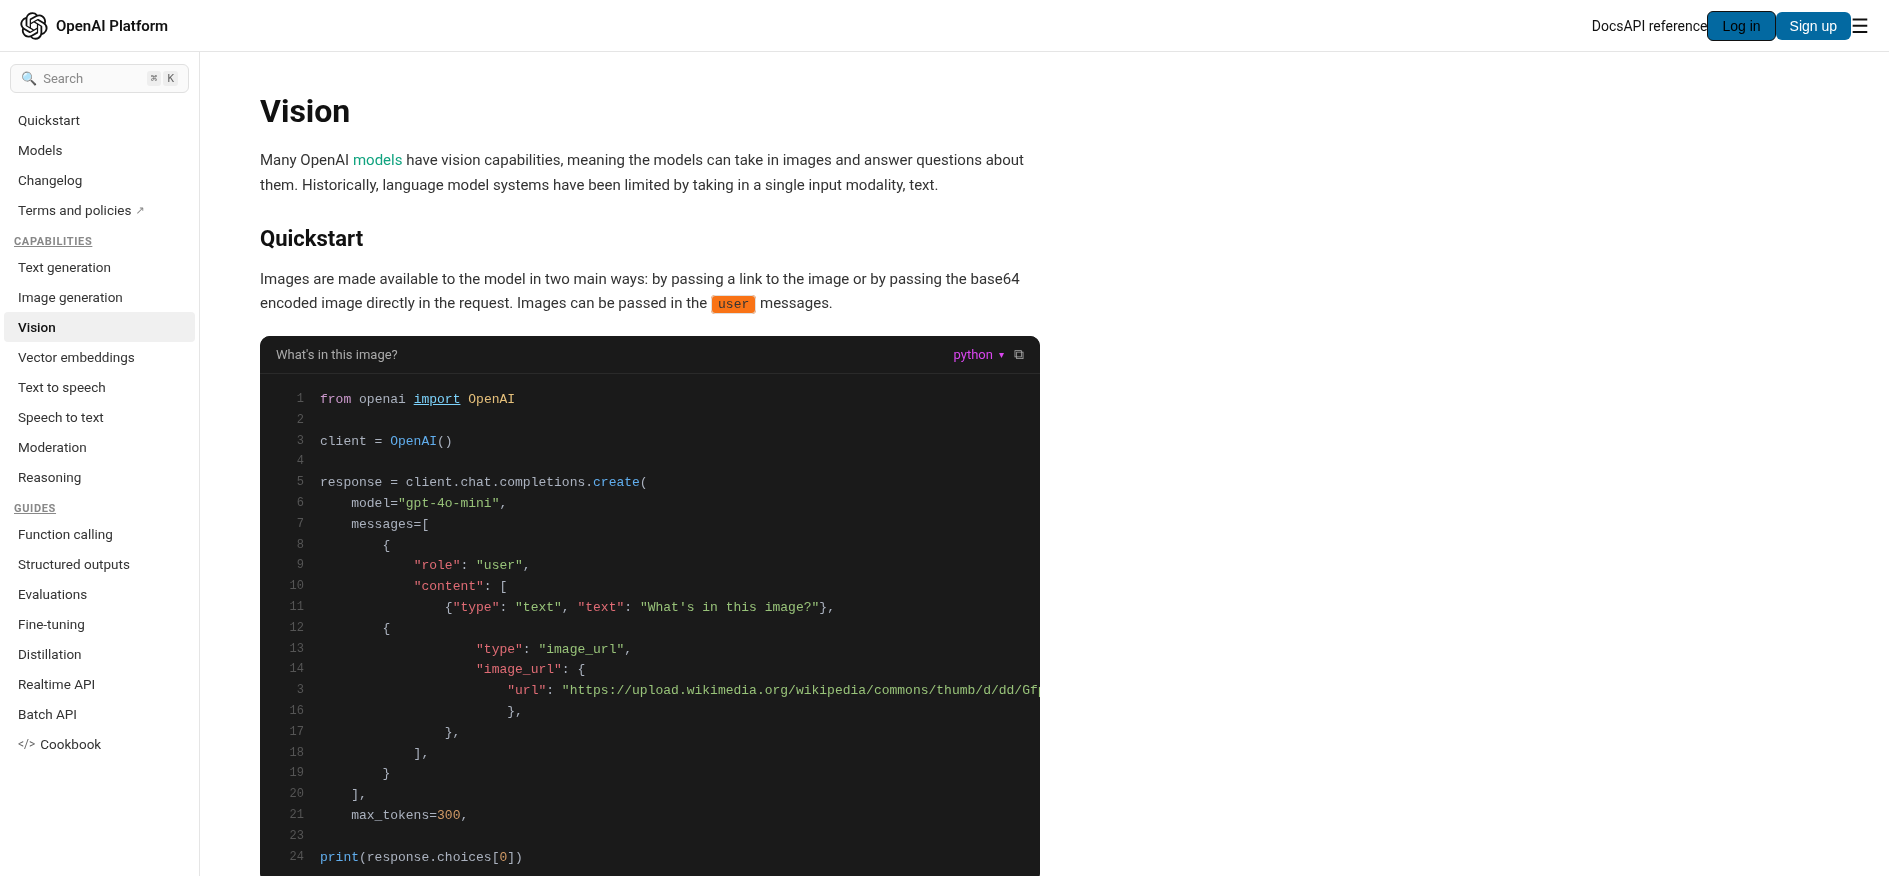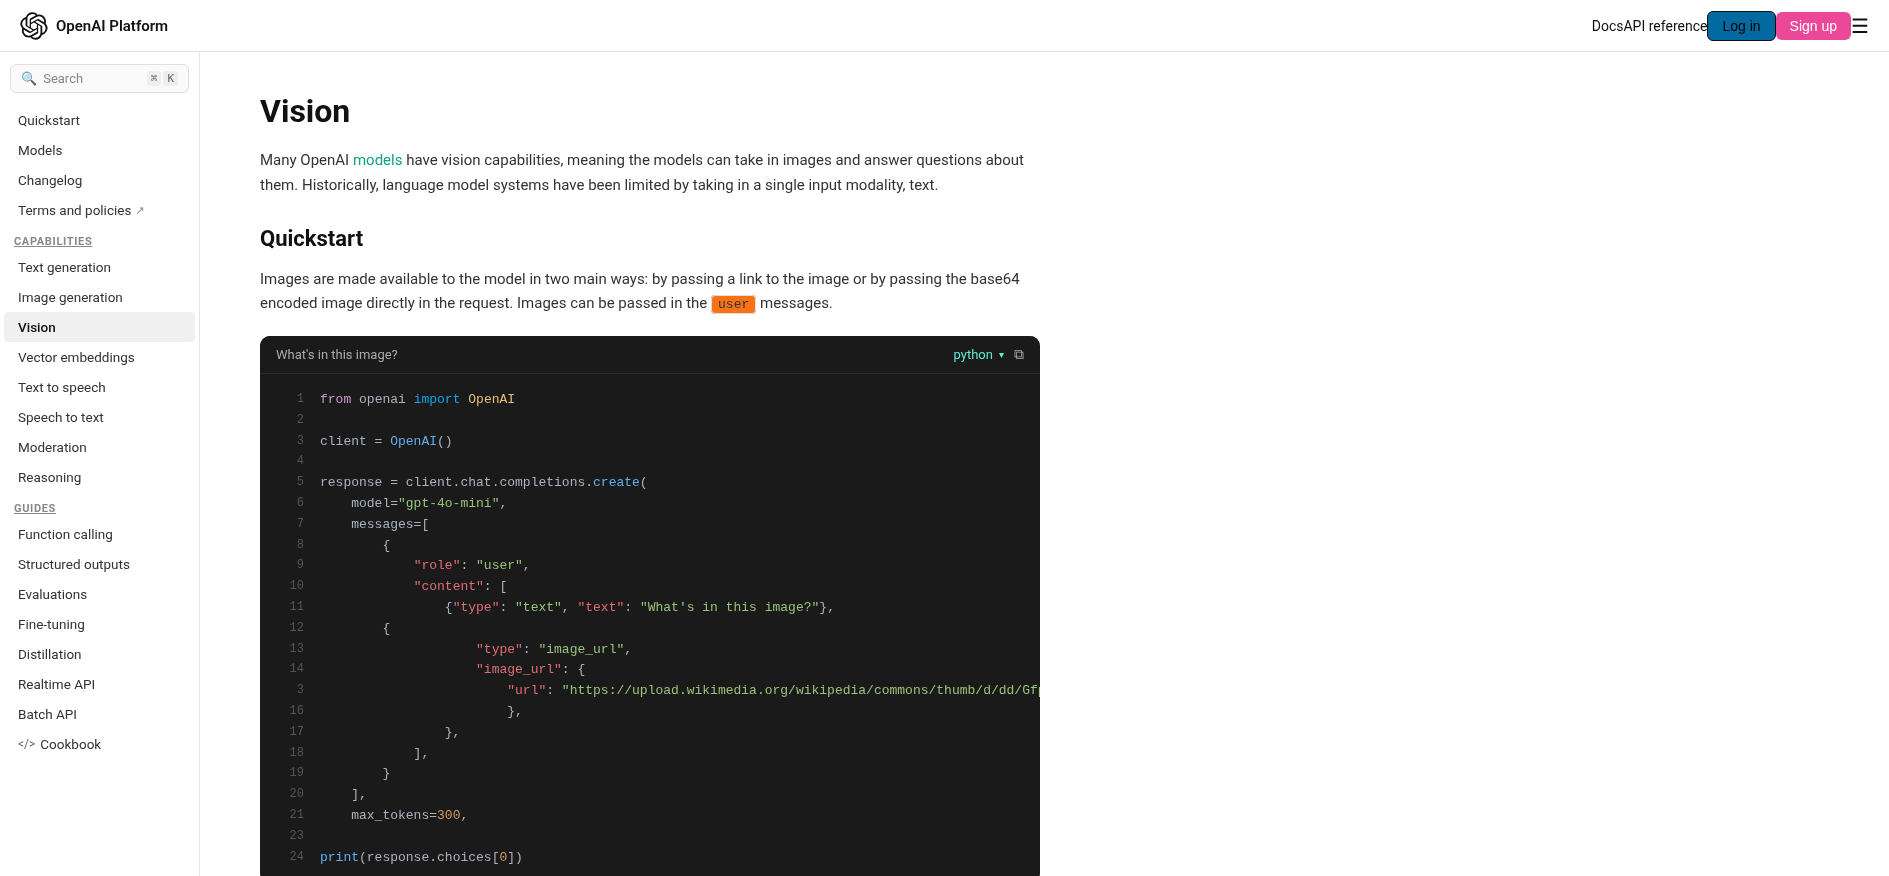--- a/index.html
+++ b/index.html
@@ -15,21 +15,21 @@
     .logo-area { display: flex; align-items: center; gap: 8px; font-weight: 600; font-size: 15px; color: #111; }
     .logo-icon { width: 28px; height: 28px; }
     .topnav-right { display: flex; align-items: center; gap: 0; }
     .topnav-link { font-size: 14px; color: #111; cursor: pointer; text-decoration: none; }
     .btn-login {
       padding: 6px 14px; border: 1px solid #111; border-radius: 6px;
       background: #0369a1; font-size: 14px; cursor: pointer; font-weight: 500;
     }
     .btn-signup {
       padding: 6px 14px; border: none; border-radius: 6px;
-      background: #ec4899; color: #fff; font-size: 14px; cursor: pointer; font-weight: 500;
+      background: #0369a1; color: #fff; font-size: 14px; cursor: pointer; font-weight: 500;
     }
     .hamburger { font-size: 20px; cursor: pointer; color: #111; }
 
     
     .layout { display: flex; margin-top: 52px; height: calc(100vh - 52px); }
 
     
     .sidebar {
       width: 200px; min-width: 200px; border-right: 1px solid #e5e5e5;
       overflow-y: auto; padding: 12px 0; background: #fff;
@@ -94,38 +94,38 @@
       margin-top: 8px;
     }
     .code-block-header {
       display: flex; align-items: center; justify-content: space-between;
       padding: 10px 16px; background: #1a1a1a; border-bottom: 1px solid #2a2a2a;
     }
     .code-block-filename { font-size: 13px; color: #aaa; }
     .code-block-controls { display: flex; align-items: center; gap: 10px; }
     .lang-selector {
       display: flex; align-items: center; gap: 4px;
-      font-size: 13px; color: #5eead4; cursor: pointer;
+      font-size: 13px; color: #d946ef; cursor: pointer;
     }
     .copy-btn {
       background: none; border: none; color: #aaa; cursor: pointer; font-size: 14px;
     }
     .code-area {
       padding: 16px 0; font-family: 'Courier New', Courier, monospace;
       font-size: 13px; line-height: 1.6; overflow-x: auto;
     }
     .code-line {
       display: flex; padding: 0 16px;
     }
     .line-num { color: #555; min-width: 28px; user-select: none; text-align: right; margin-right: 16px; font-size: 12px; }
     .line-content { color: #ccc; white-space: pre; }
 
     
     .kw-from { color: #cc99cd; }
-    .kw-import { color: #0ea5e9; }
+    .kw-import { color: #7dd3fc; text-decoration: underline; }
     .kw-class { color: #e6c07b; }
     .str { color: #98c379; }
     .num { color: #d19a66; }
     .fn { color: #61aeee; }
     .plain { color: #abb2bf; }
     .key { color: #e06c75; }
   </style>
 </head>
 <body>
 

